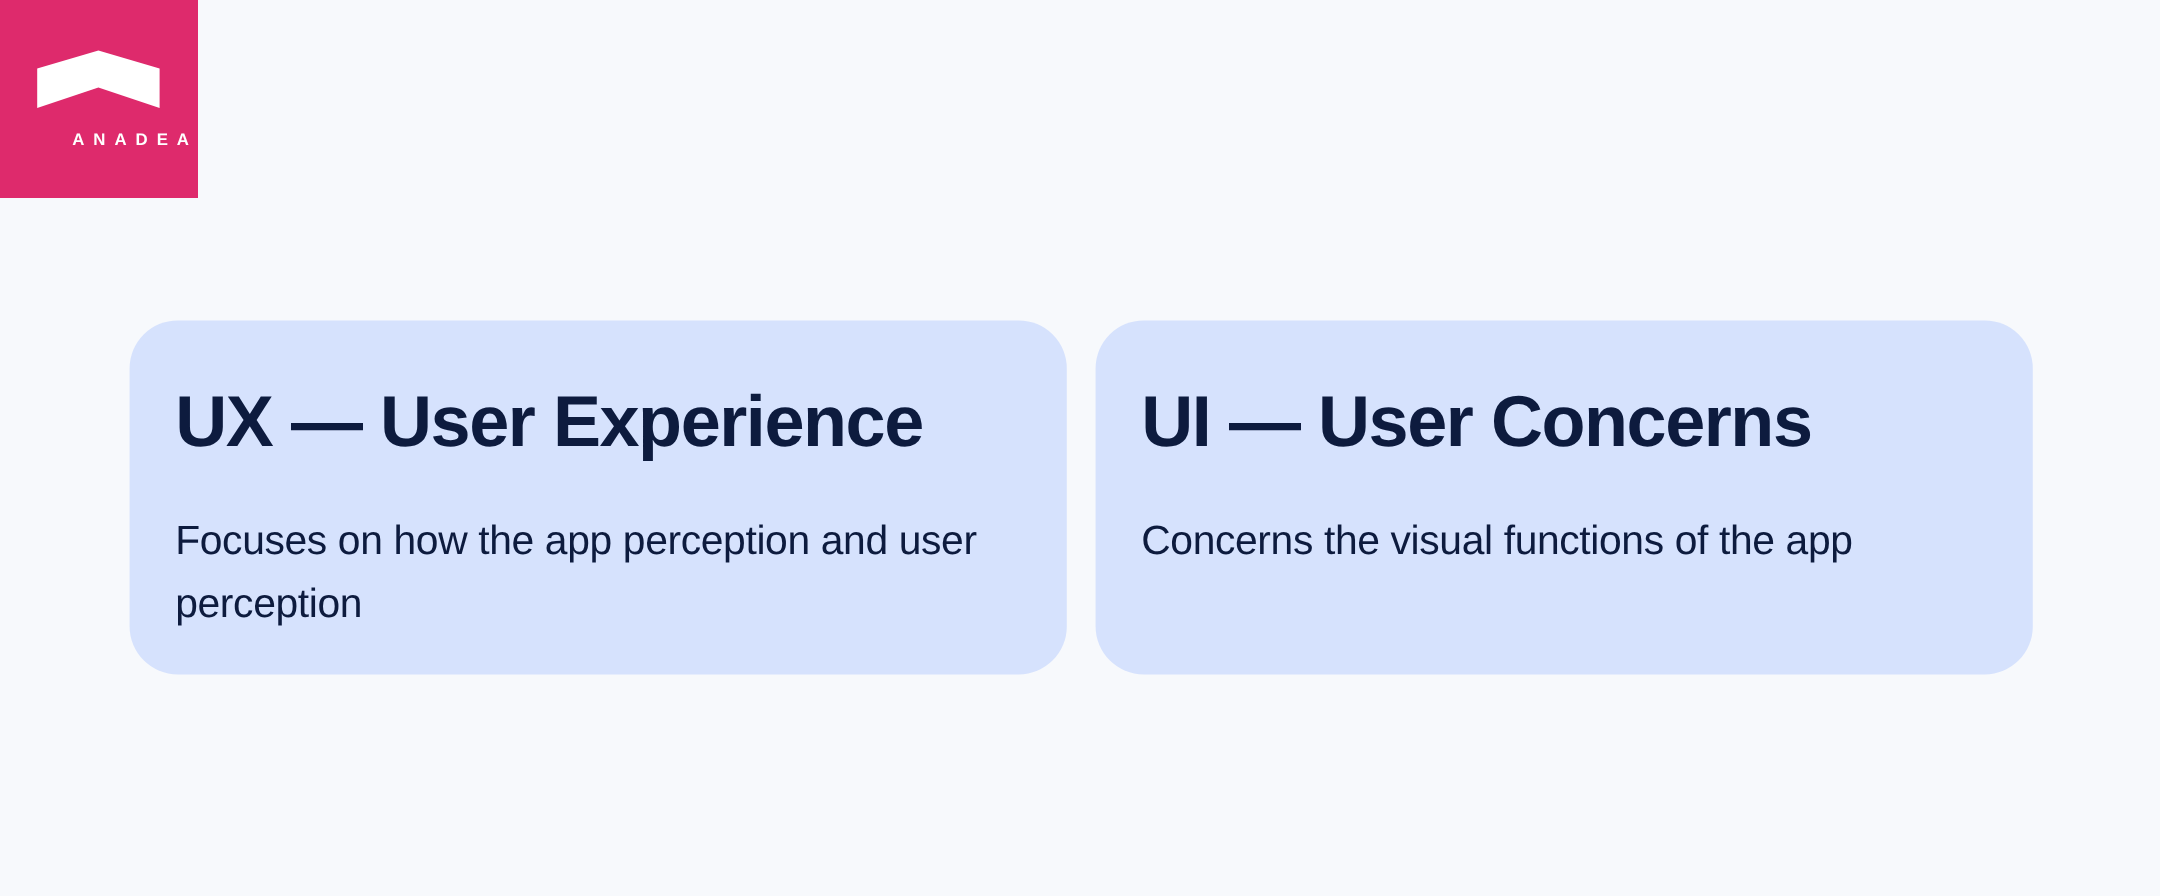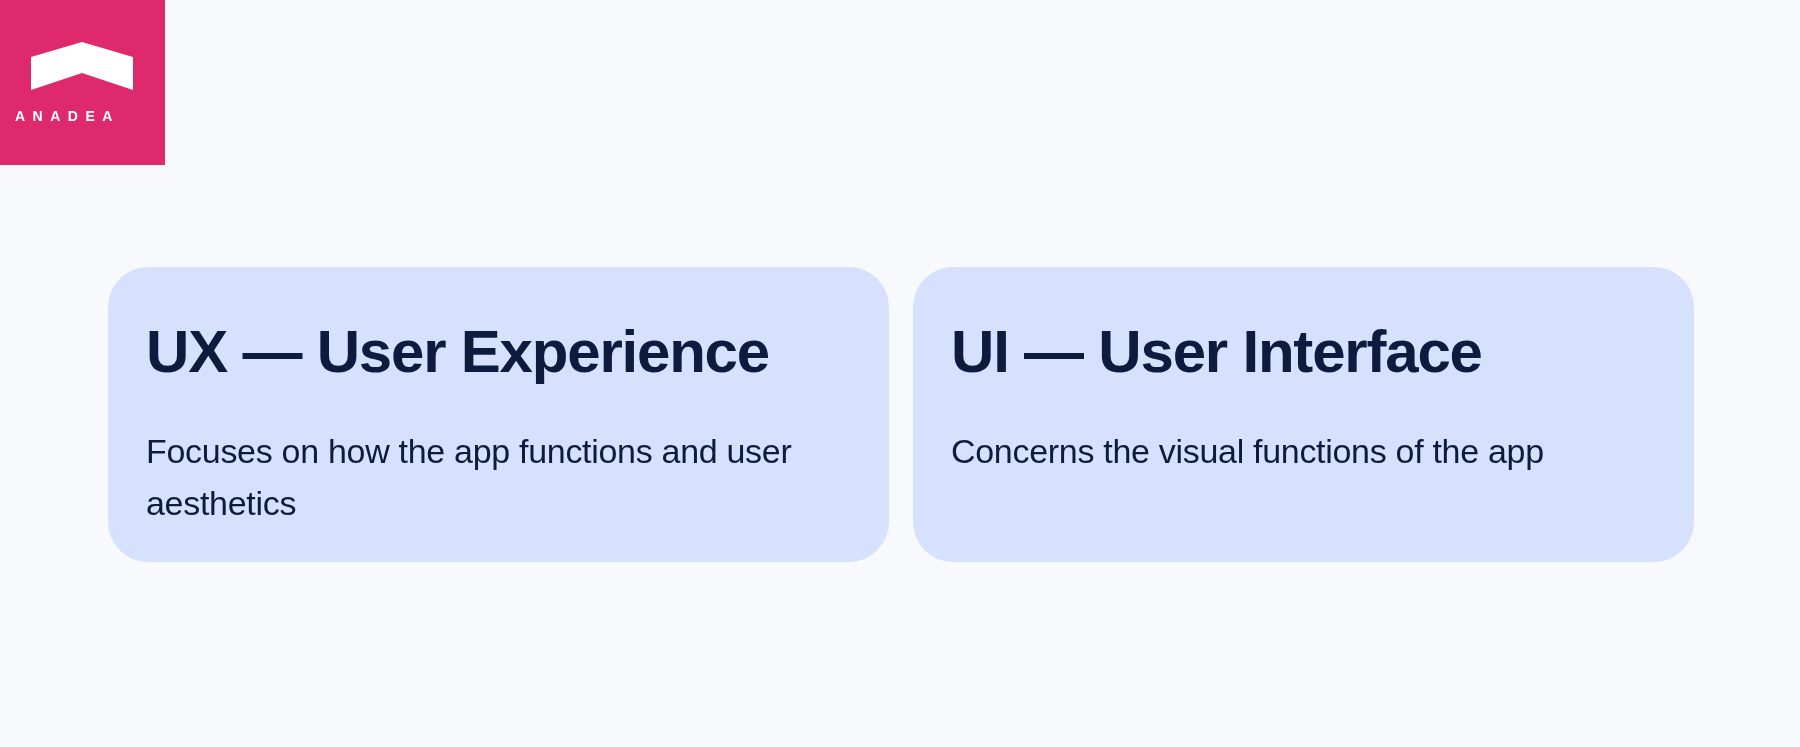--- a/index.html
+++ b/index.html
@@ -10,21 +10,21 @@
       font-family: "Liberation Sans", sans-serif;
     }
     .logo {
       position: absolute; left: 0; top: 0;
       width: 165px; height: 165px;
       background: #de2a6c;
     }
     .logo svg { position: absolute; left: 0; top: 0; }
     .logo-text {
       position: absolute; left: 0; width: 165px; top: 108px;
-      text-align: left;
+      text-align: right;
       color: #ffffff;
       font-size: 14px;
       font-weight: 700;
       letter-spacing: 7.5px;
       padding-left: 15px;
       box-sizing: border-box;
     }
     .card {
       position: absolute;
       top: 267px;
@@ -61,19 +61,19 @@
 
 <div class="logo">
   <svg width="165" height="165" viewBox="0 0 165 165">
     <polygon points="31,57 82,42 133,57 133,90 82,73 31,90" fill="#ffffff"></polygon>
   </svg>
   <div class="logo-text">ANADEA</div>
 </div>
 
 <div class="card ux">
   <h2 class="card-title">UX — User Experience</h2>
-  <p class="card-desc">Focuses on how the app functions and user aesthetics</p>
+  <p class="card-desc">Focuses on how the app perception and user perception</p>
 </div>
 
 <div class="card ui">
-  <h2 class="card-title">UI — User Interface</h2>
+  <h2 class="card-title">UI — User Concerns</h2>
   <p class="card-desc">Concerns the visual functions of the app</p>
 </div>
 
 </body></html>

